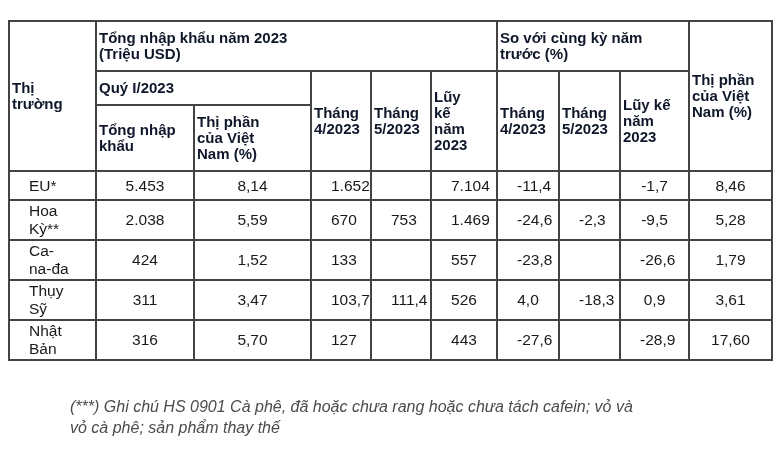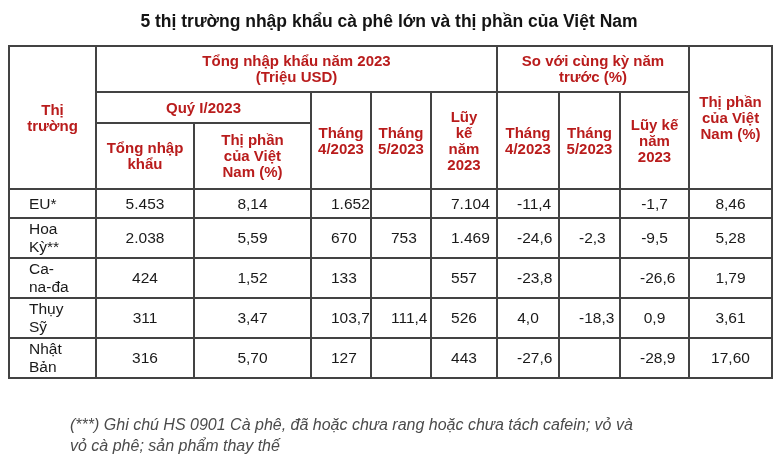--- a/index.html
+++ b/index.html
@@ -33,25 +33,25 @@
   }
   table.data-table th,
   table.data-table td {
     border: 2px solid #434343;
     overflow: hidden;
   }
   table.data-table th {
     font-weight: bold;
     font-size: 15px;
     line-height: 16px;
-    text-align: center;
+    text-align: left;
     vertical-align: middle;
     white-space: pre-line;
-    padding: 1px 2px;
-    color: #b91c1c;
+    padding: 8px 2px;
+    color: #0f172a;
   }
   table.data-table td {
     font-size: 15.5px;
     vertical-align: middle;
     padding: 1px 19px;
     color: #1a1a1a;
   }
   tr.hrow1 { height: 46px; }
   tr.hrow2 { height: 31px; }
   tr.hrow3 { height: 66px; }
@@ -76,21 +76,20 @@
     margin-top: 5px;
     text-align: left;
   }
 </style>
 </head>
 <body>
 
 <div class="page">
 
   <div class="title">
-    <div>5 thị trường nhập khẩu cà phê lớn và thị phần của Việt Nam</div>
   </div>
 
   <table class="data-table">
     <colgroup>
       <col style="width:87px">
         <col style="width:98px">
         <col style="width:117px">
       <col style="width:60px">
         <col style="width:60px">
         <col style="width:66px">

